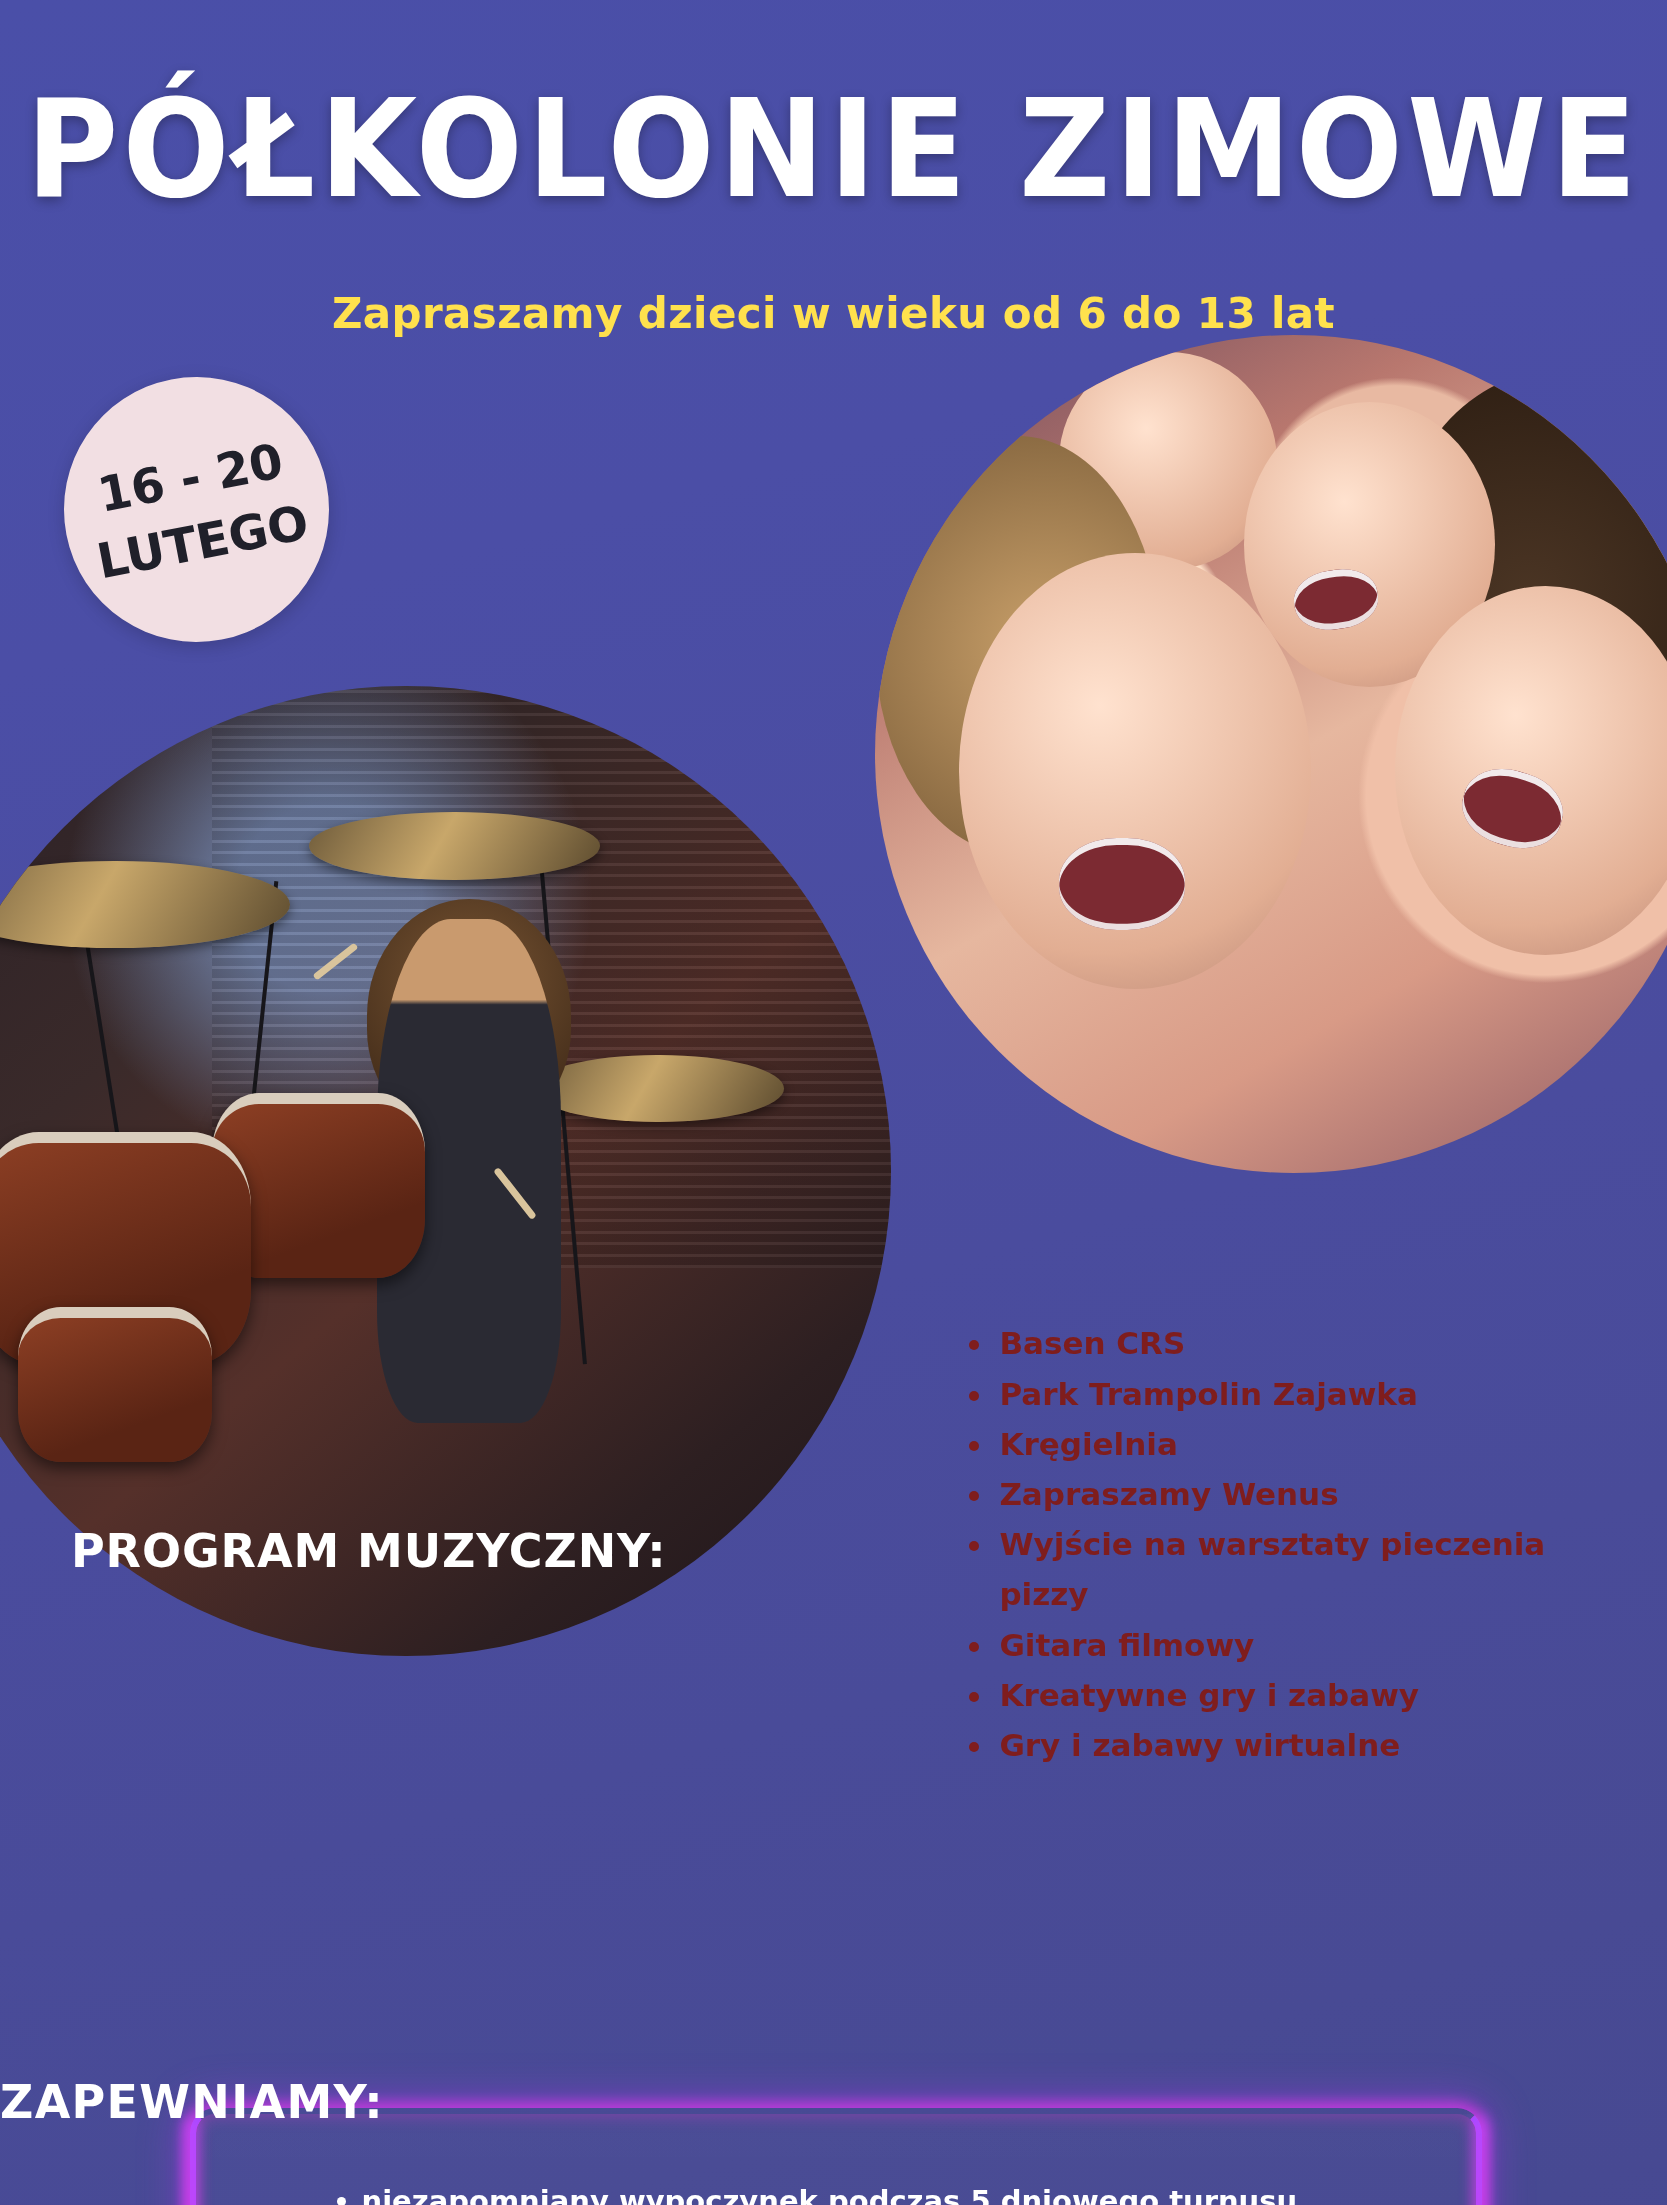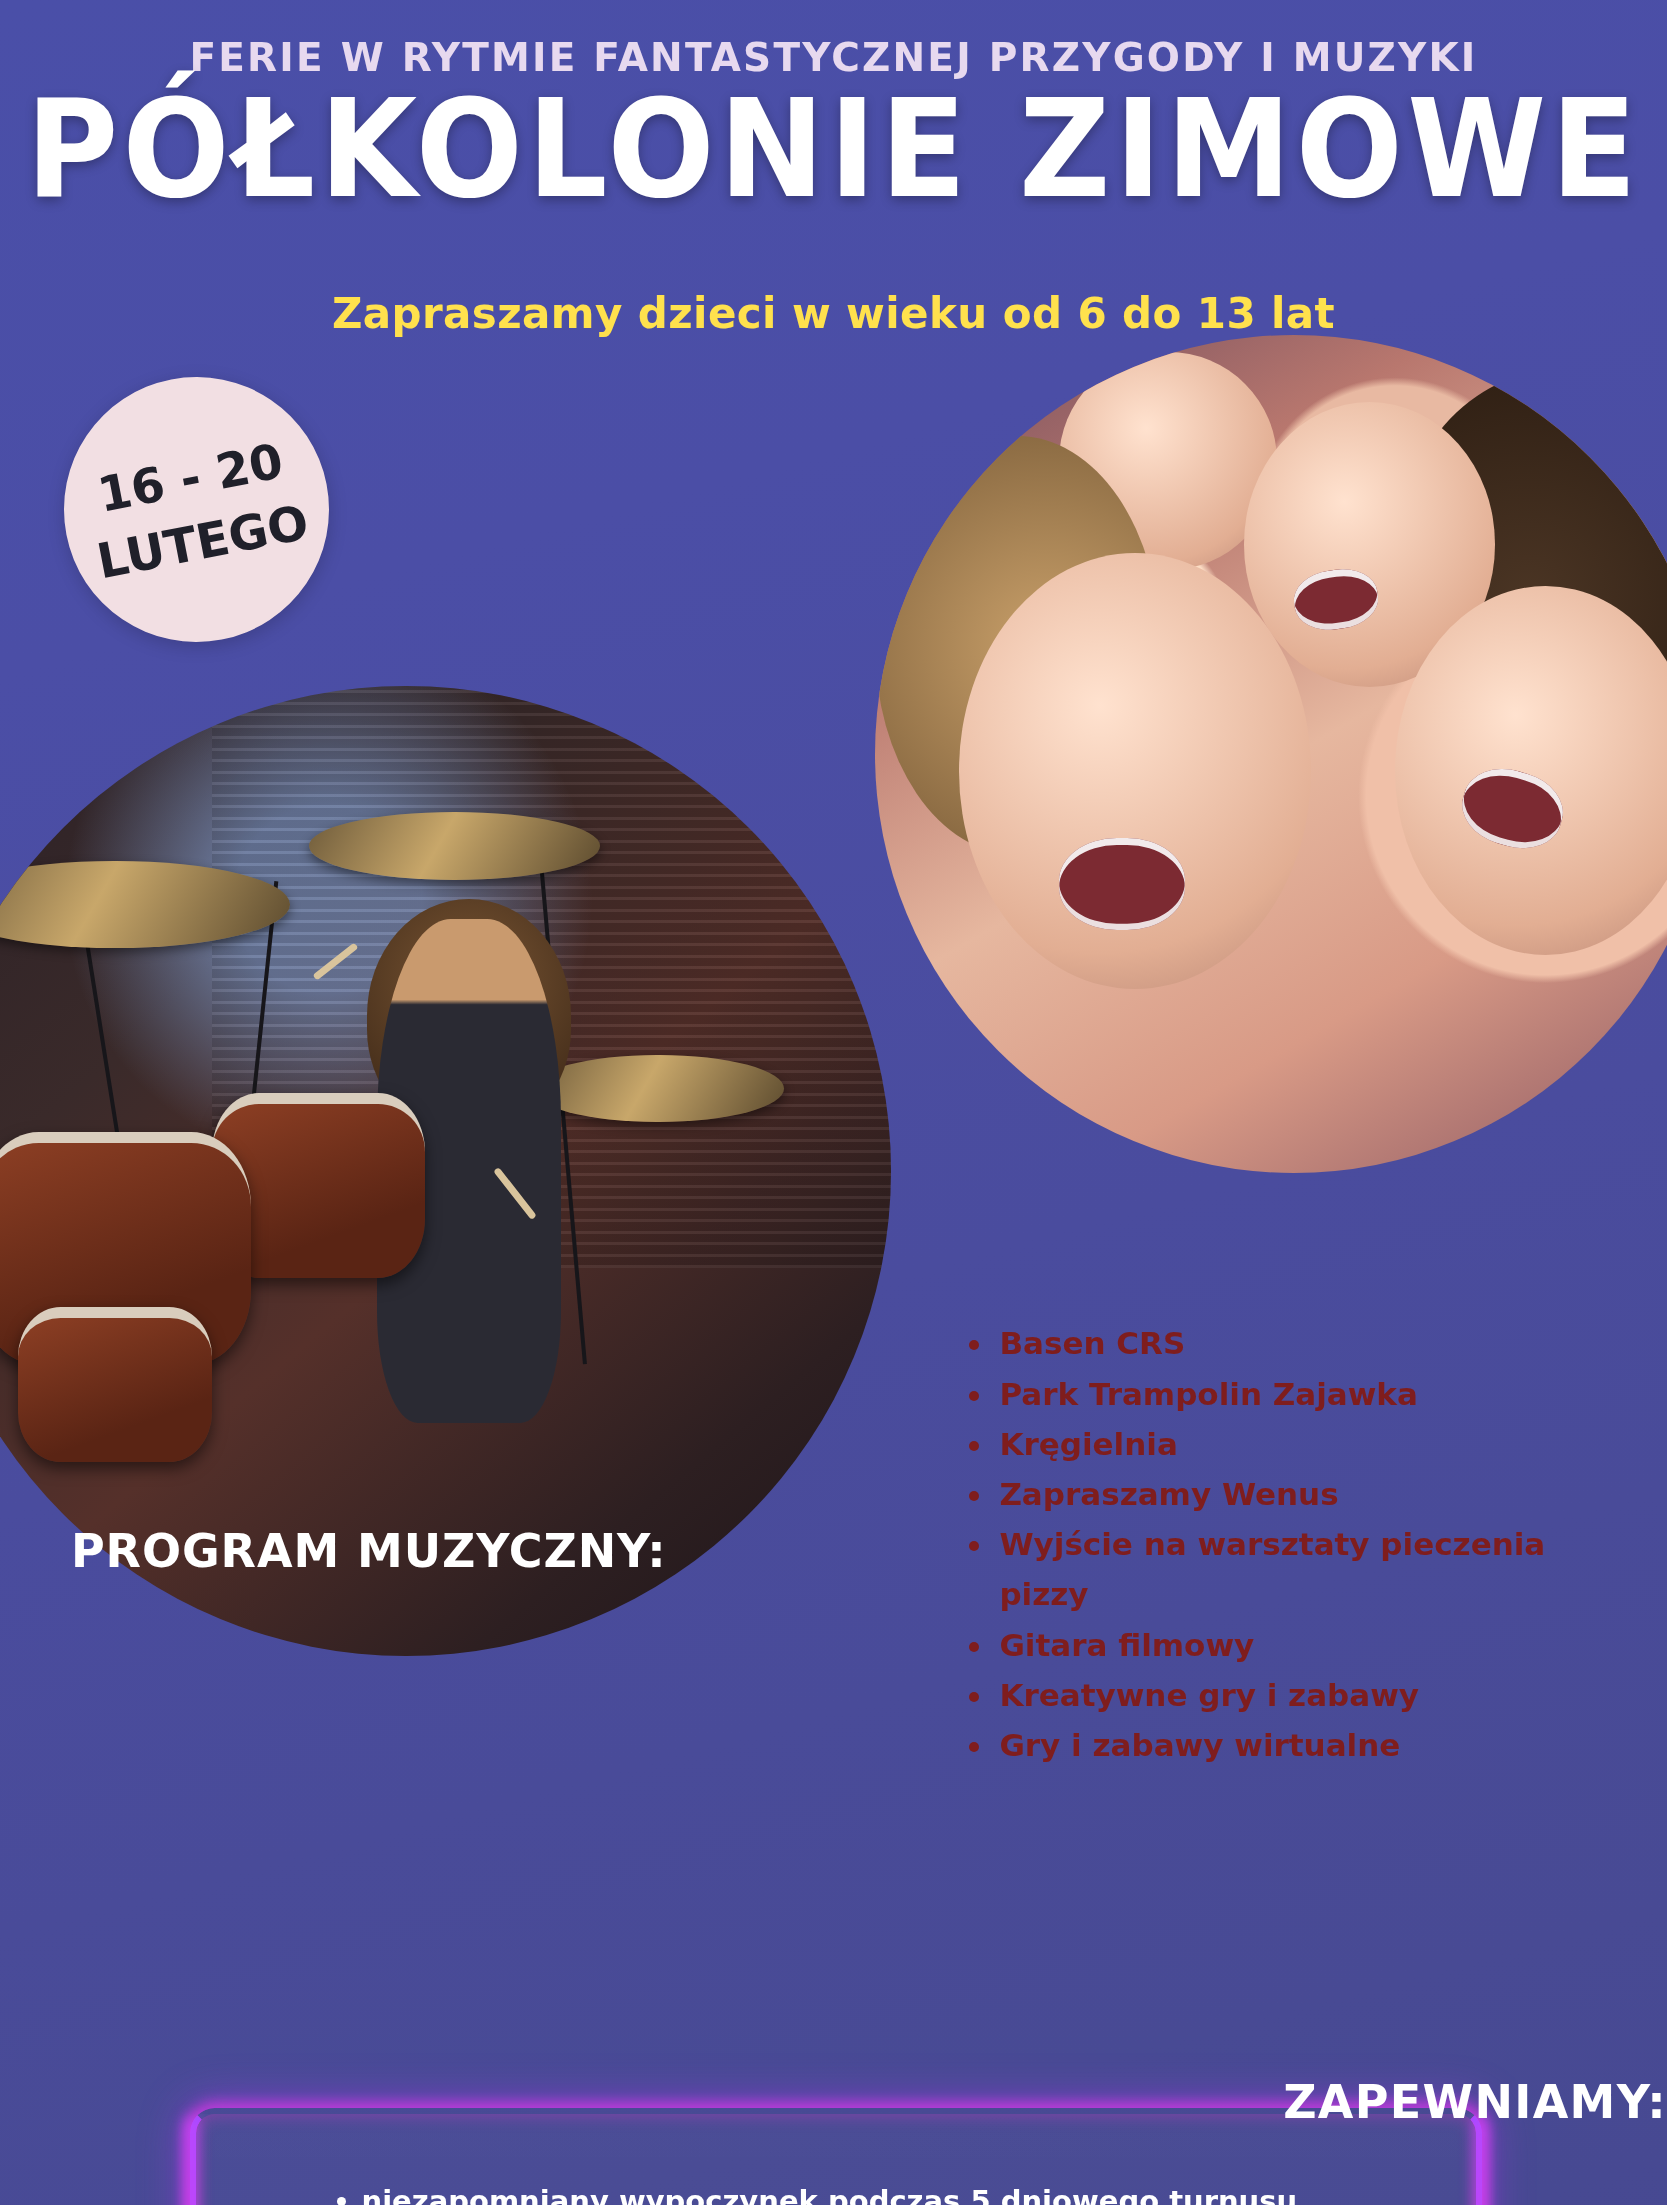--- a/index.html
+++ b/index.html
@@ -254,21 +254,21 @@
     background: linear-gradient(180deg, rgba(200,70,255,0.9), rgba(255,47,208,0.95));
     filter: blur(7px);
     border-radius: 8.8px;
   }
   .neon-side-glow.right { left: auto; right: -4.4px; }
 
   .zap-title {
     position: absolute;
     top: 2075px;
     left: 0; right: 0;
-    text-align: right;
+    text-align: left;
     color: #ffffff;
     font-size: 46px;
     font-weight: bold;
     letter-spacing: 1.3px;
     font-family: "DejaVu Sans", sans-serif;
     z-index: 5;
   }
   .zap-list {
     position: absolute;
     left: 335px;
@@ -311,21 +311,20 @@
     <span class="cymbal c3"></span>
     <span class="girl-hair"></span>
     <span class="girl"></span>
     <span class="stick k1"></span>
     <span class="stick k2"></span>
     <span class="drum d2"></span>
     <span class="drum d1"></span>
     <span class="drum d3"></span>
   </div>
 
-  <div class="kicker">FERIE W RYTMIE FANTASTYCZNEJ PRZYGODY I MUZYKI</div>
   <div class="main-title">PÓŁKOLONIE ZIMOWE</div>
   <div class="subtitle">Zapraszamy dzieci w wieku od 6 do 13 lat</div>
 
   <div class="date-badge">
     <span>16 - 20</span>
     <span>LUTEGO</span>
   </div>
 
   <div class="trips-col">
     <ul class="bullets">

